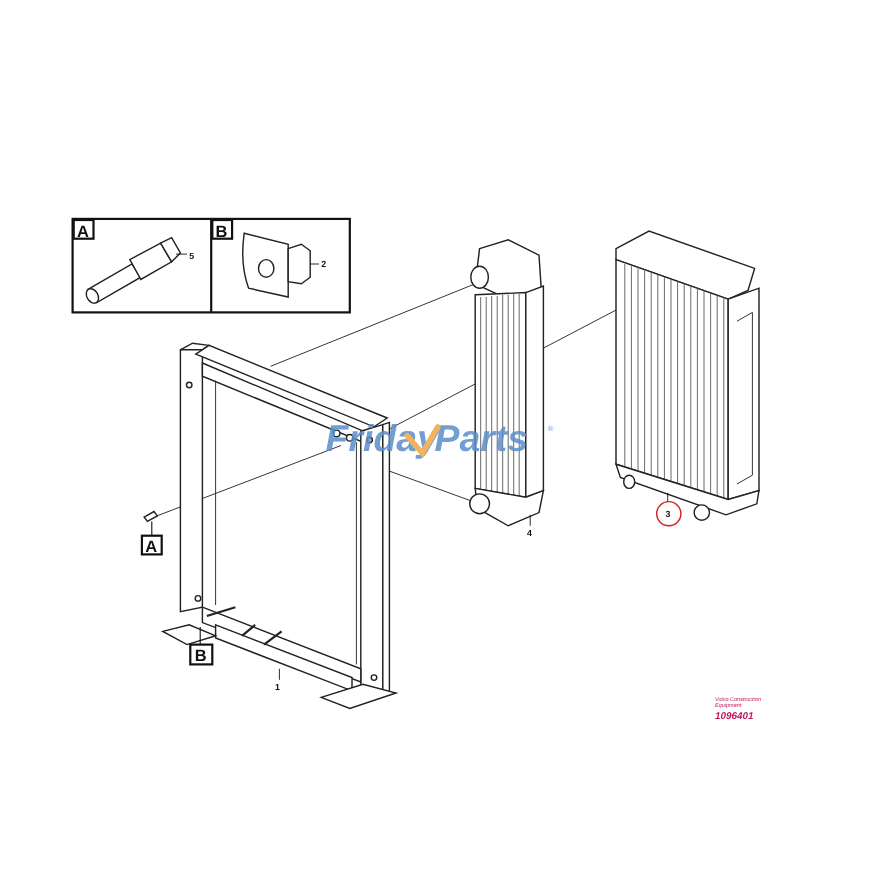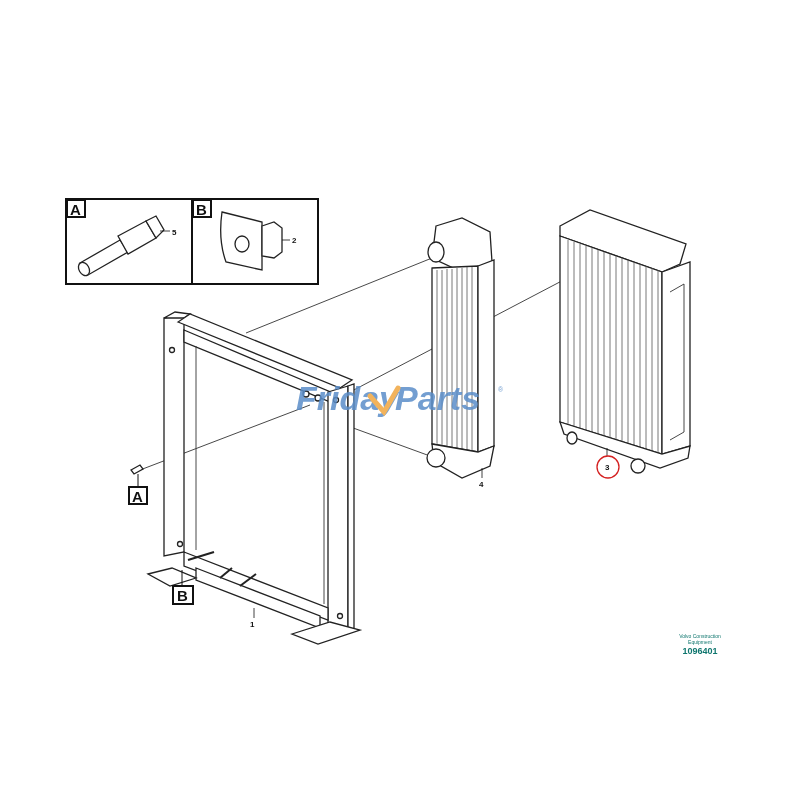--- a/index.html
+++ b/index.html
@@ -3,21 +3,21 @@
 <meta charset="utf-8">
 <style>
   html, body { margin:0; padding:0; background:#ffffff; }
   body { width:800px; height:800px; position:relative; overflow:hidden; font-family:"Liberation Sans", sans-serif; }
   svg.main { position:absolute; left:0; top:0; width:800px; height:800px; }
   .lbl { font-family:"Liberation Sans", sans-serif; font-weight:bold; fill:#111; }
   .callout-box { fill:#fff; stroke:#111; stroke-width:2; }
   .outline { fill:#fff; stroke:#222; stroke-width:1.3; }
   .thin { fill:none; stroke:#333; stroke-width:0.9; }
   .fin { stroke:#555; stroke-width:0.8; }
-  .credit { position:absolute; left:650px; top:633px; width:100px; text-align:center; color:#0f766e; }
+  .credit { position:absolute; left:650px; top:633px; width:100px; text-align:left; color:#be185d;font-style:italic; }
   .credit .small { font-size:5px; line-height:6px; }
   .credit .num { font-size:9px; font-weight:bold; margin-top:1px; }
   .watermark { font-family:"Liberation Sans", sans-serif; font-weight:bold; font-style:italic; font-size:34px; }
 </style>
 </head>
 <body>
 
 <svg class="main" viewBox="0 0 800 800">
 
   <g>

